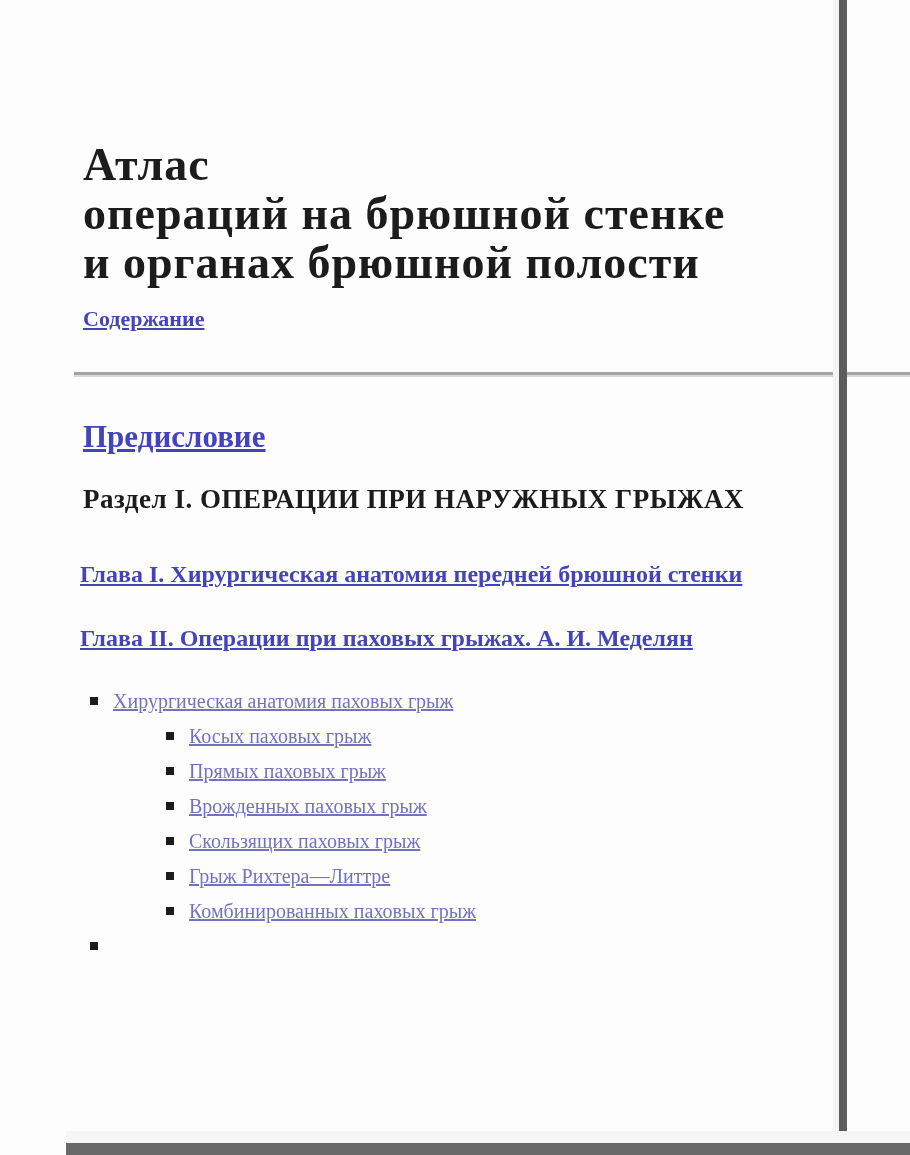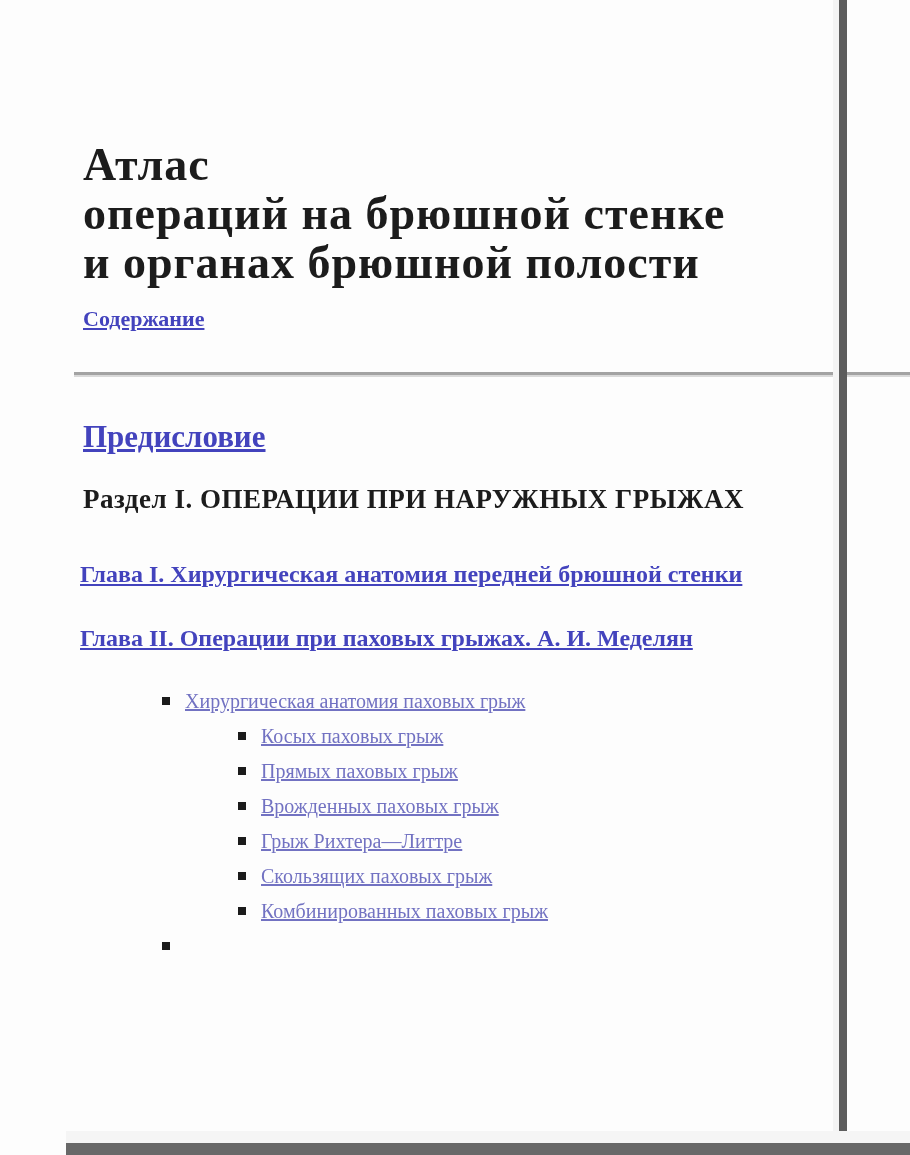--- a/index.html
+++ b/index.html
@@ -28,21 +28,21 @@
   h2.section{
     left:83px;top:484px;margin:0;
     font-size:27px;font-weight:bold;color:var(--heading_text,#1c1c1c);
     letter-spacing:.5px;
   }
   .chapter1-link{left:80px;top:561px;font-size:24px;font-weight:bold;}
   .chapter2-link{left:80px;top:625px;font-size:24px;font-weight:bold;}
   
   .toc{left:83px;top:684px;font-size:20px;line-height:35px;}
   .toc ul{margin:0;padding:0;list-style:none;}
-  .toc ul.l1{margin-left:102px;}
+  .toc ul.l1{margin-left:30px;}
   .toc ul.l2{margin-left:76px;}
   .toc ul.l3{margin-left:77px;}
   .toc li{position:relative;}
   .toc li::before{
     content:"";position:absolute;left:-23px;top:13px;
     width:8px;height:8px;background:#1b1b1b;
   }
   .toc a{color:var(--link_list,#7272c2);text-decoration:underline;cursor:pointer;}
   .toc a.no-underline{text-decoration:none;}
   
@@ -101,24 +101,24 @@
             <li>
               <a href="#">Косых паховых грыж</a>
             </li>
             <li>
               <a href="#">Прямых паховых грыж</a>
             </li>
             <li>
               <a href="#">Врожденных паховых грыж</a>
             </li>
             <li>
-              <a href="#">Грыж Рихтера—Литтре</a>
+              <a href="#">Скользящих паховых грыж</a>
             </li>
             <li>
-              <a href="#">Скользящих паховых грыж</a>
+              <a href="#">Грыж Рихтера—Литтре</a>
             </li>
             <li>
               <a href="#">Комбинированных паховых грыж</a>
             </li>
           </ul>
         </li>
         <li>
         </li>
       </ul>
     </div>

